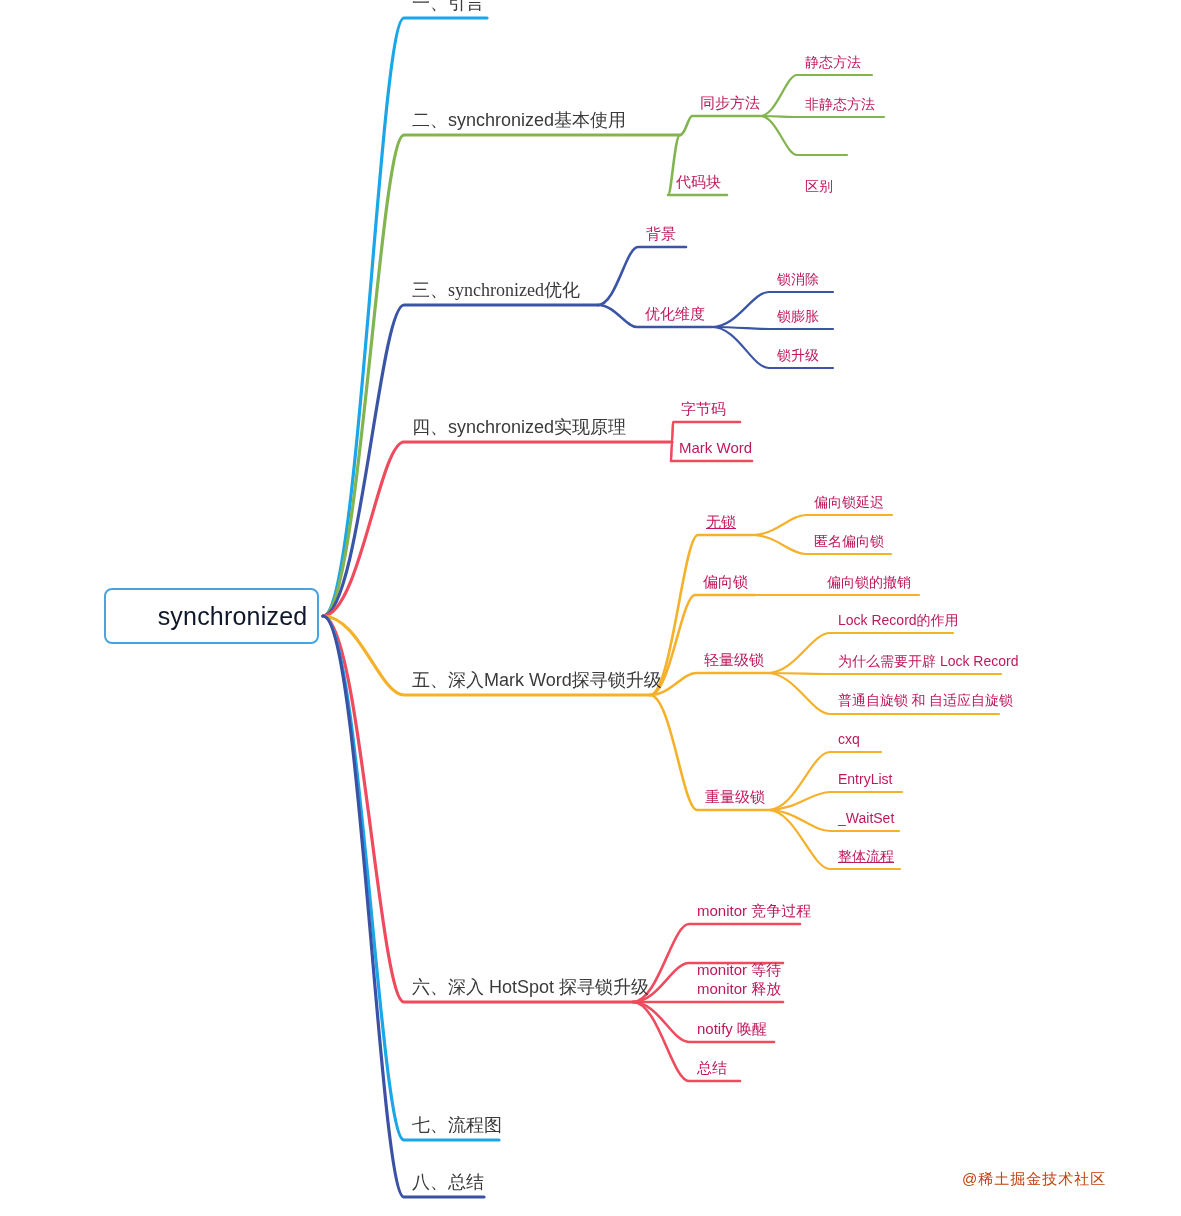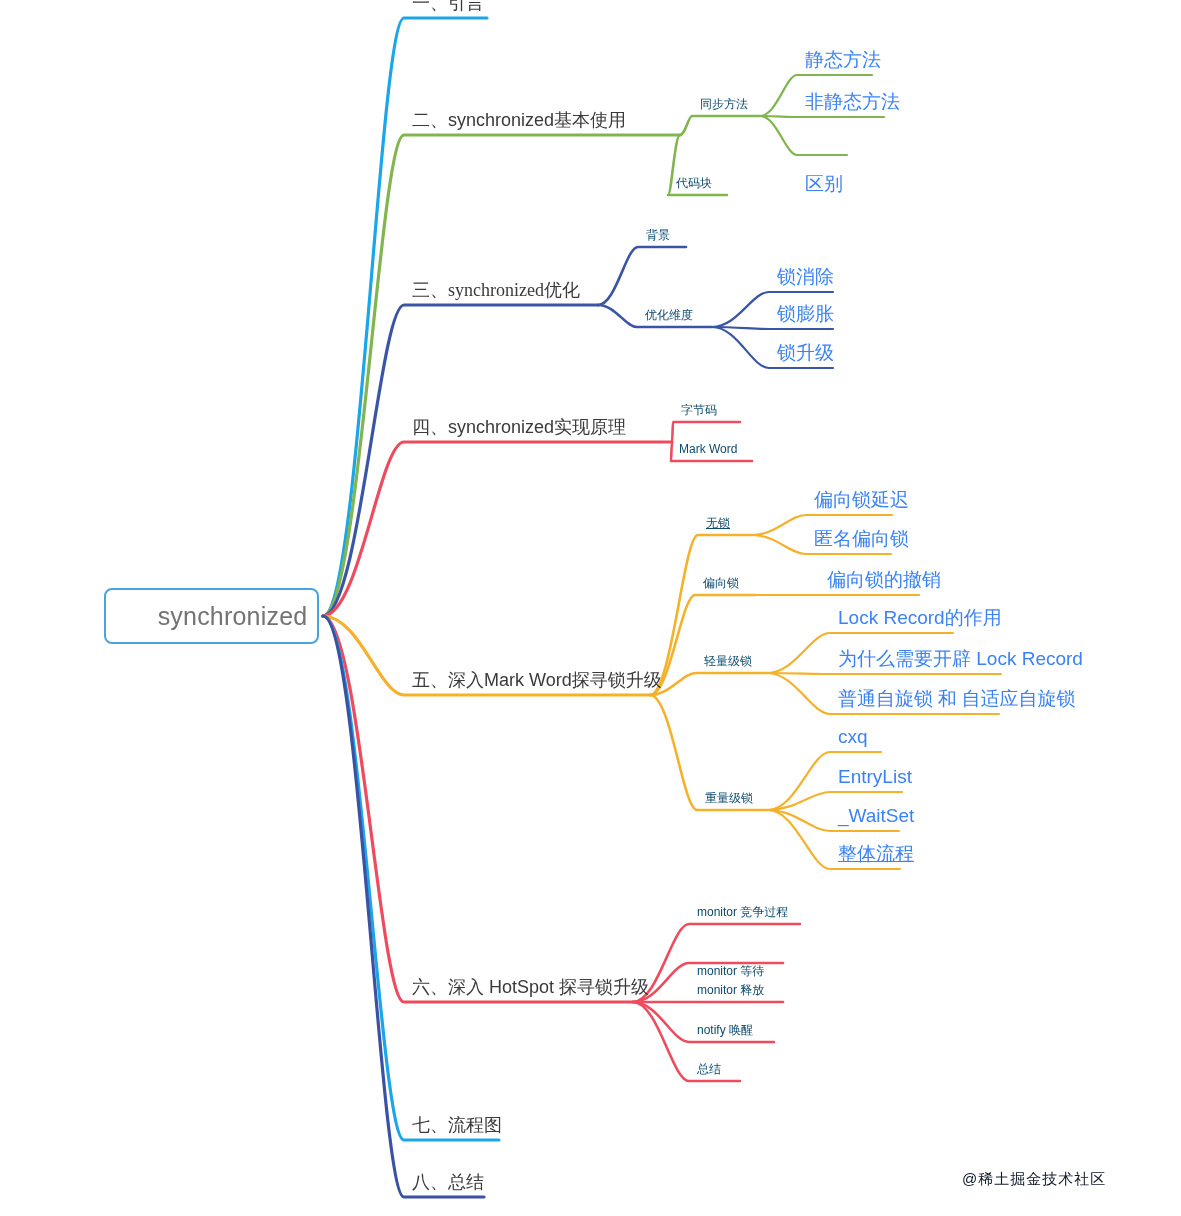--- a/index.html
+++ b/index.html
@@ -35,31 +35,31 @@
   }
   .root-node {
     position: absolute;
     box-sizing: border-box;
     border: 2px solid #4aa3df;
     border-radius: 8px;
     background: #ffffff;
     display: flex;
     align-items: center;
     justify-content: center;
-    color: #737373;
+    color: #0f172a;
     font-size: 25px;
     letter-spacing: .2px;
     padding-left: 42px;
   }
   .lvl1 { font-size: 18px; color: #3a3a3a; }
-  .lvl2 { font-size: 12px; color: #0c4a6e; }
-  .lvl3 { font-size: 19px; color: #3b82f6; }
+  .lvl2 { font-size: 15px; color: #be185d; }
+  .lvl3 { font-size: 14px; color: #be185d; }
   .watermark {
     position: absolute;
-    color: #0f172a;
+    color: #c2410c;
     font-size: 15px;
     letter-spacing: 1px;
     white-space: nowrap;
   }
 </style>
 </head>
 <body>
 
 <div id="canvas">
   <svg id="wires" viewBox="0 0 1181 1216" xmlns="http://www.w3.org/2000/svg">

